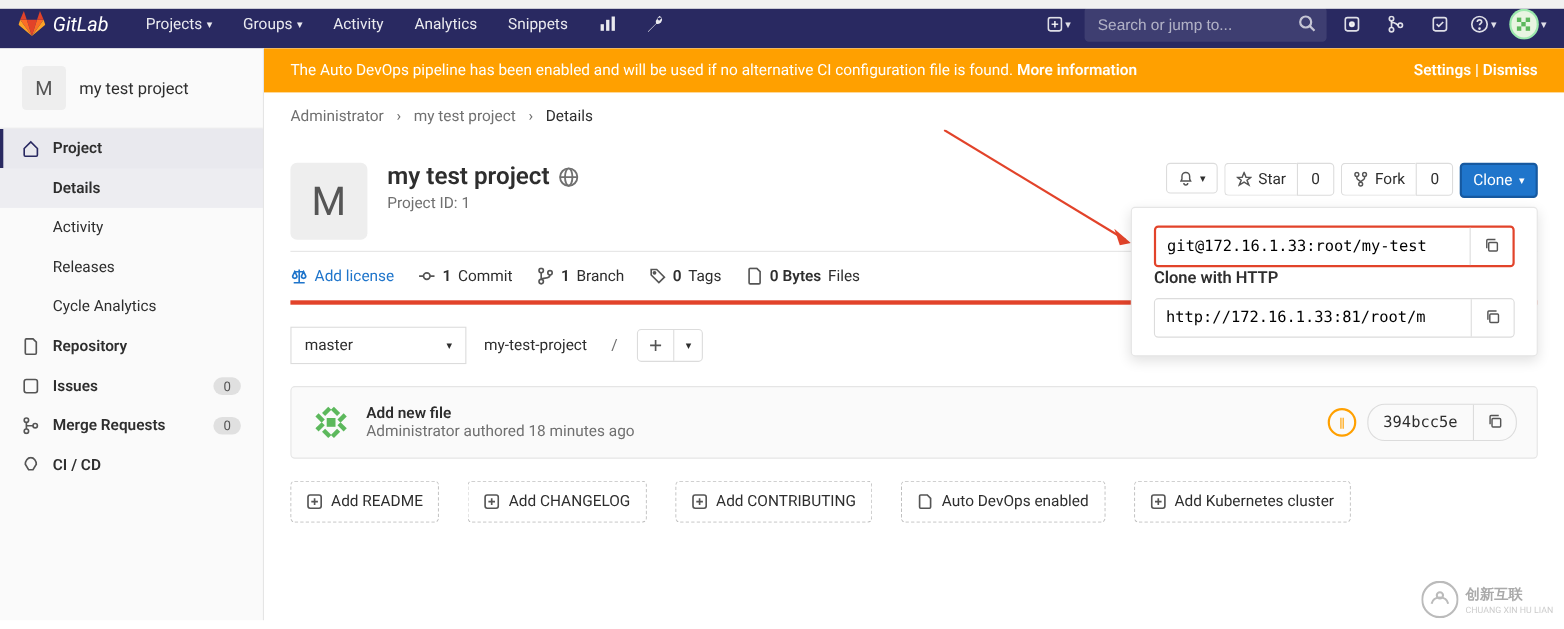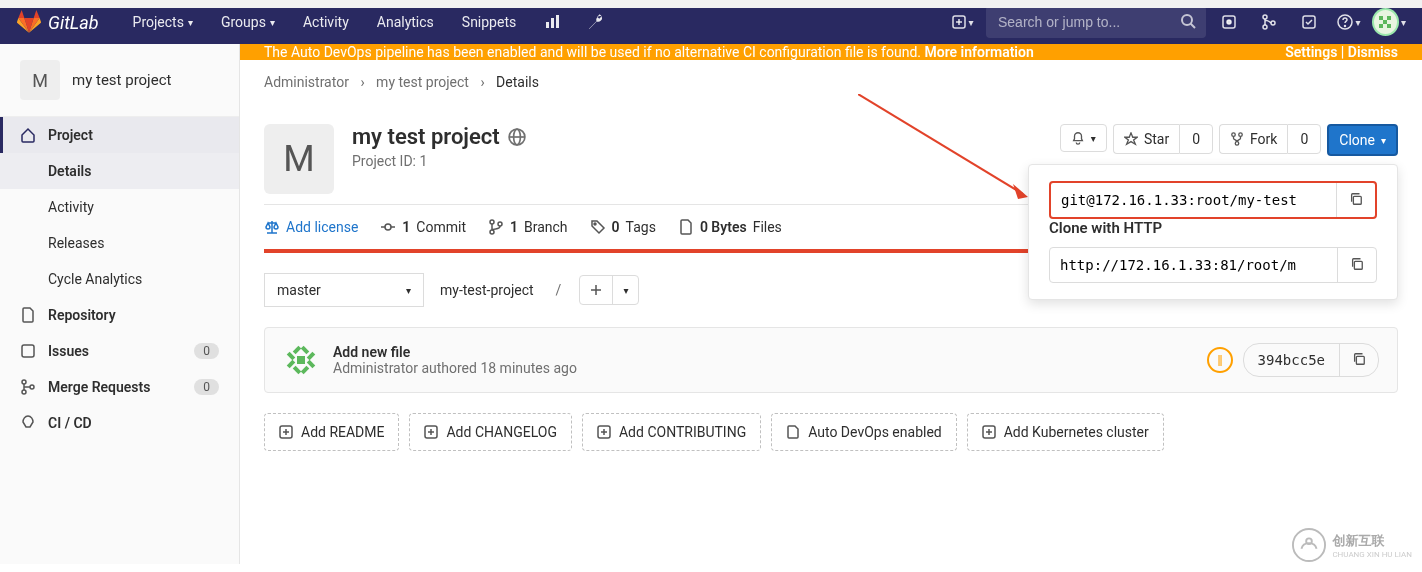--- a/index.html
+++ b/index.html
@@ -26,21 +26,21 @@
 .proj-name { font-size: 15px; color: #2e2e2e; }
 .side-menu { list-style: none; }
 .side-item { display: flex; align-items: center; gap: 12px; padding: 10px 20px; color: #2e2e2e; cursor: pointer; }
 .side-item.top-level { font-weight: 600; }
 .side-item.top-level.active { background: rgba(41,41,97,.08); box-shadow: inset 3px 0 0 #292961; }
 .side-sub { padding-left: 48px; font-weight: 400; }
 .side-sub.active { background: rgba(41,41,97,.06); font-weight: 600; }
 .side-item .badge-count { margin-left: auto; background: #e0e0e0; color: #555; border-radius: 10px; padding: 1px 9px; font-size: 12px; font-weight: 400; }
 .side-icon { width: 16px; text-align:center; }
 .main { flex: 1; background: #fff; }
-.notice { background: #ffa000; color: #fff; padding: 0 24px; display: flex; align-items: center; }
+.notice { background: #ffa000; color: #fff; padding: 12px 24px; display: flex; align-items: center; }
 .notice-text { flex: 1; }
 .notice a { color: #fff; text-decoration: none; font-weight: 600; }
 .notice-actions { font-weight: 600; }
 .notice-actions span { cursor: pointer; }
 .breadcrumb { padding: 14px 24px; color: #707070; font-size: 14px; }
 .breadcrumb span { cursor: pointer; }
 .breadcrumb .sep { padding: 0 8px; }
 .breadcrumb .current { color: #2e2e2e; }
 .content { padding: 0 24px 24px; }
 .project-head { display: flex; gap: 18px; padding: 20px 0 10px; border-bottom: 1px solid #e5e5e5; position: relative; }
@@ -67,21 +67,21 @@
 .commit-card { border: 1px solid #e5e5e5; background: #fafafa; border-radius: 4px; padding: 14px 18px; display: flex; align-items: center; gap: 14px; }
 .user-avatar { width: 36px; height: 36px; display: flex; align-items: center; justify-content: center; }
 .user-avatar svg { width: 32px; height: 32px; }
 .commit-info .title { font-weight: 600; }
 .commit-info .meta { color: #707070; font-size: 14px; }
 .commit-right { margin-left: auto; display: flex; align-items: center; gap: 10px; }
 .status-circle { width: 26px; height: 26px; border: 2px solid #ffa000; border-radius: 50%; display: flex; align-items: center; justify-content: center; color: #ffa000; font-size: 12px; font-weight: bold; }
 .hash-btn { border: 1px solid #dcdcdc; border-radius: 16px; display: flex; }
 .hash-btn .hash { padding: 8px 14px; font-family: Menlo, monospace; font-size: 14px; }
 .hash-btn .copy { padding: 8px 12px; border-left: 1px solid #dcdcdc; cursor: pointer; }
-.add-btns-row { display: flex; gap: 10px; padding: 20px 0 0; flex-wrap: wrap; }
+.add-btns-row { display: flex; gap: 26px; padding: 20px 0 0; flex-wrap: wrap; }
 .add-btn-dashed { border: 1px dashed #c0c0c0; background: #fff; padding: 10px 14px; border-radius: 4px; display: flex; align-items: center; gap: 8px; cursor: pointer; }
 .clone-dropdown { position: absolute; right: 0; top: 40px; background: #fff; border: 1px solid #e5e5e5; border-radius: 4px; box-shadow: 0 4px 12px rgba(0,0,0,.12); width: 370px; z-index: 20; padding: 16px 20px; }
 .clone-section h4 { font-size: 15px; font-weight: 600; margin-bottom: 10px; }
 .clone-section + .clone-section { }
 .clone-input-wrap { display: flex; border: 1px solid #dcdcdc; border-radius: 4px; }
 .clone-input-wrap.highlight { border: 2px solid #e2432a; }
 .clone-input { flex: 1; border: none; padding: 9px 10px; font-family: Menlo, monospace; font-size: 14px; background: transparent; outline: none; }
 .clone-copy { padding: 9px 12px; border-left: 1px solid #dcdcdc; cursor: pointer; color: #555; }
 .arrow-line { position: absolute; pointer-events: none; z-index: 15; }
 .watermark { position: fixed; bottom: 10px; right: 10px; display: flex; align-items: center; gap: 6px; color: #aaa; font-size: 12px; }

